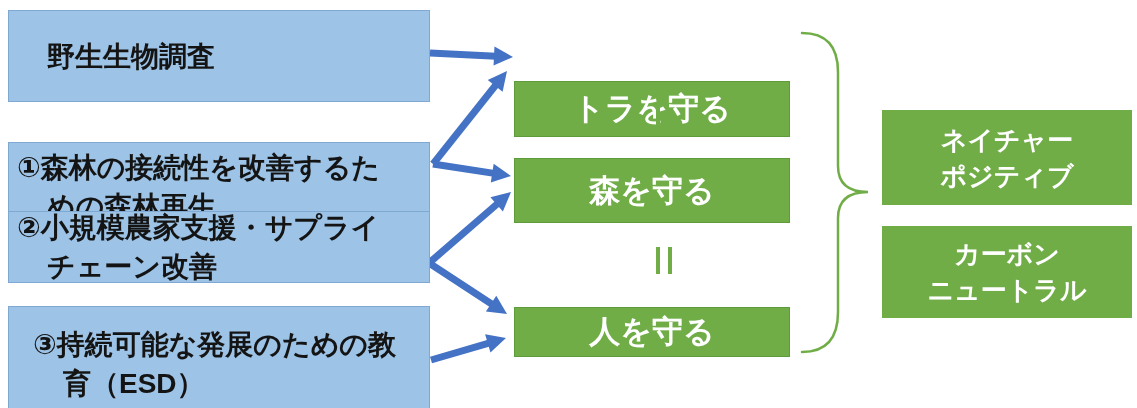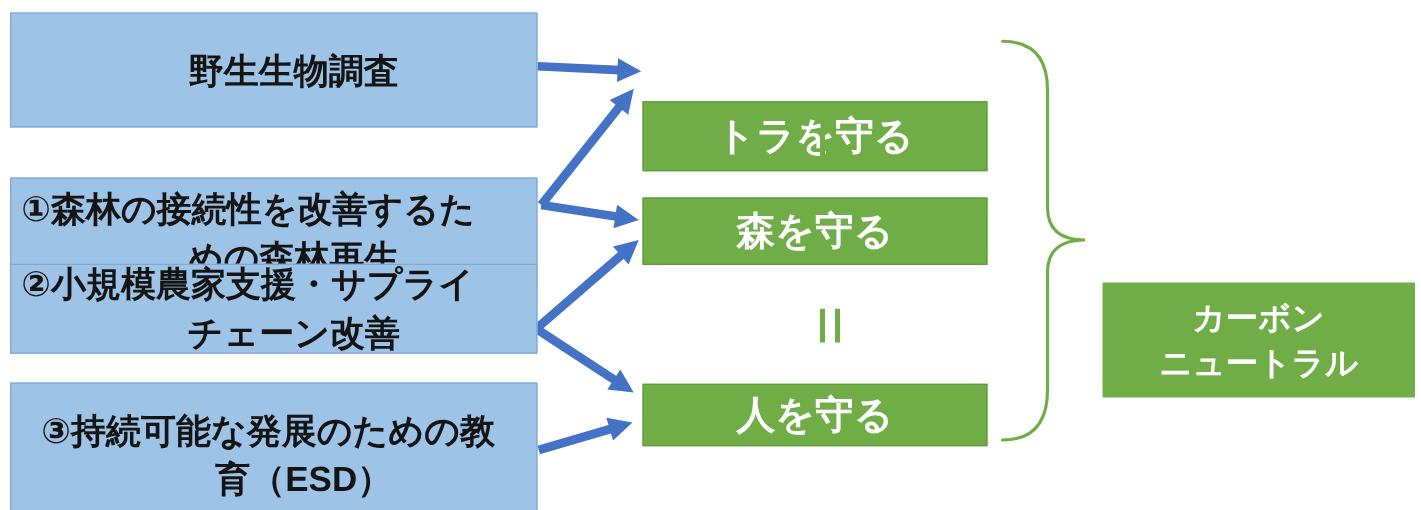--- a/index.html
+++ b/index.html
@@ -10,36 +10,36 @@
   
   .activity{
     position:absolute;left:8px;width:422px;box-sizing:border-box;
     background:var(--activity-fill,#9DC3E6);
     border:1.5px solid var(--activity-border,#7FA8D3);
     display:flex;flex-direction:column;justify-content:center;
     padding:2px 6px 2px 8px;
     color:var(--text-dark,#141414);
     font-weight:bold;font-size:28px;line-height:39px;
   }
-  .activity .l2{padding-left:30px;text-align:center;}
+  .activity .l2{padding-left:30px;}
   .act-1{top:10px;height:92px;}
   .act-2{top:110px;height:89px;margin-top:32px;}
   .act-3{top:211px;height:72px;}
   .act-4{top:306px;height:116px;padding-left:24px;}
 
   
   .goal{
     position:absolute;left:514px;width:276px;box-sizing:border-box;
     background:var(--goal-fill,#70AD47);
     border:1.5px solid var(--goal-border,#5E9B3B);
     display:flex;align-items:center;justify-content:center;
     color:var(--text-light,#ffffff);font-weight:bold;font-size:31px;
   }
   .goal-1{top:37px;height:56px;margin-top:44px;}
-  .goal-2{top:158px;height:54px;}
+  .goal-2{top:158px;height:65px;}
   .goal-3{top:307px;height:50px;}
 
   
   .equals{
     position:absolute;left:656px;width:16px;height:27px;
     display:flex;justify-content:space-between;
   }
   .eq-1{top:108px;}
   .eq-2{top:247px;}
   .eq-bar{width:4px;height:100%;background:var(--equals,#70AD47);}
@@ -109,18 +109,22 @@
     <span>森を守る</span>
   </div>
   <div class="equals eq-2">
     <div class="eq-bar"></div>
     <div class="eq-bar"></div>
   </div>
   <div class="goal goal-3">
     <span>人を守る</span>
   </div>
 
+  <div class="outcome out-1">
+    <span>ネイチャー</span>
+    <span>ポジティブ</span>
+  </div>
   <div class="outcome out-2">
     <span>カーボン</span>
     <span>ニュートラル</span>
   </div>
 
 </div>
 
 </body></html>

